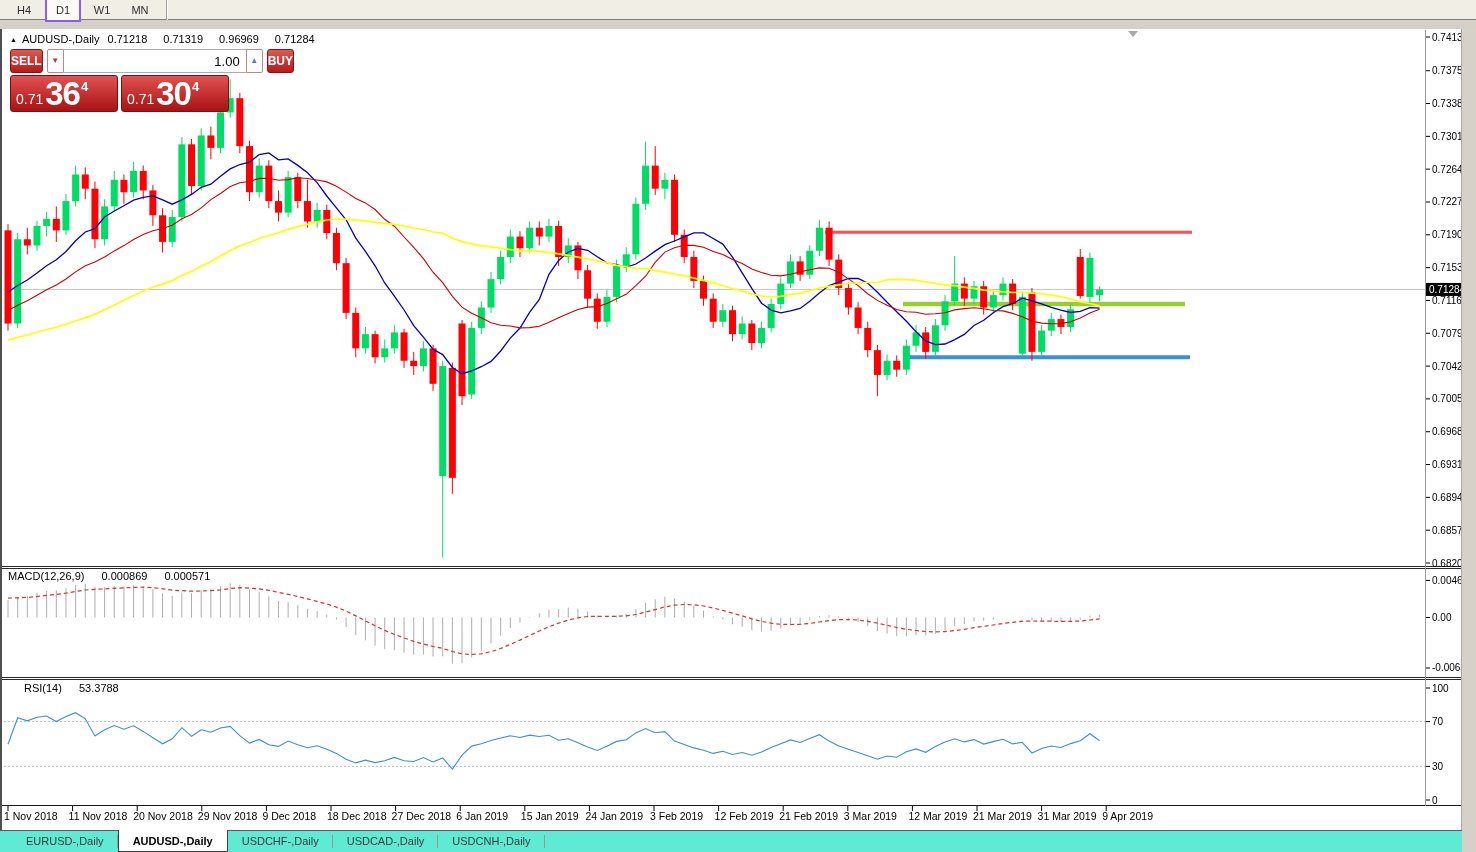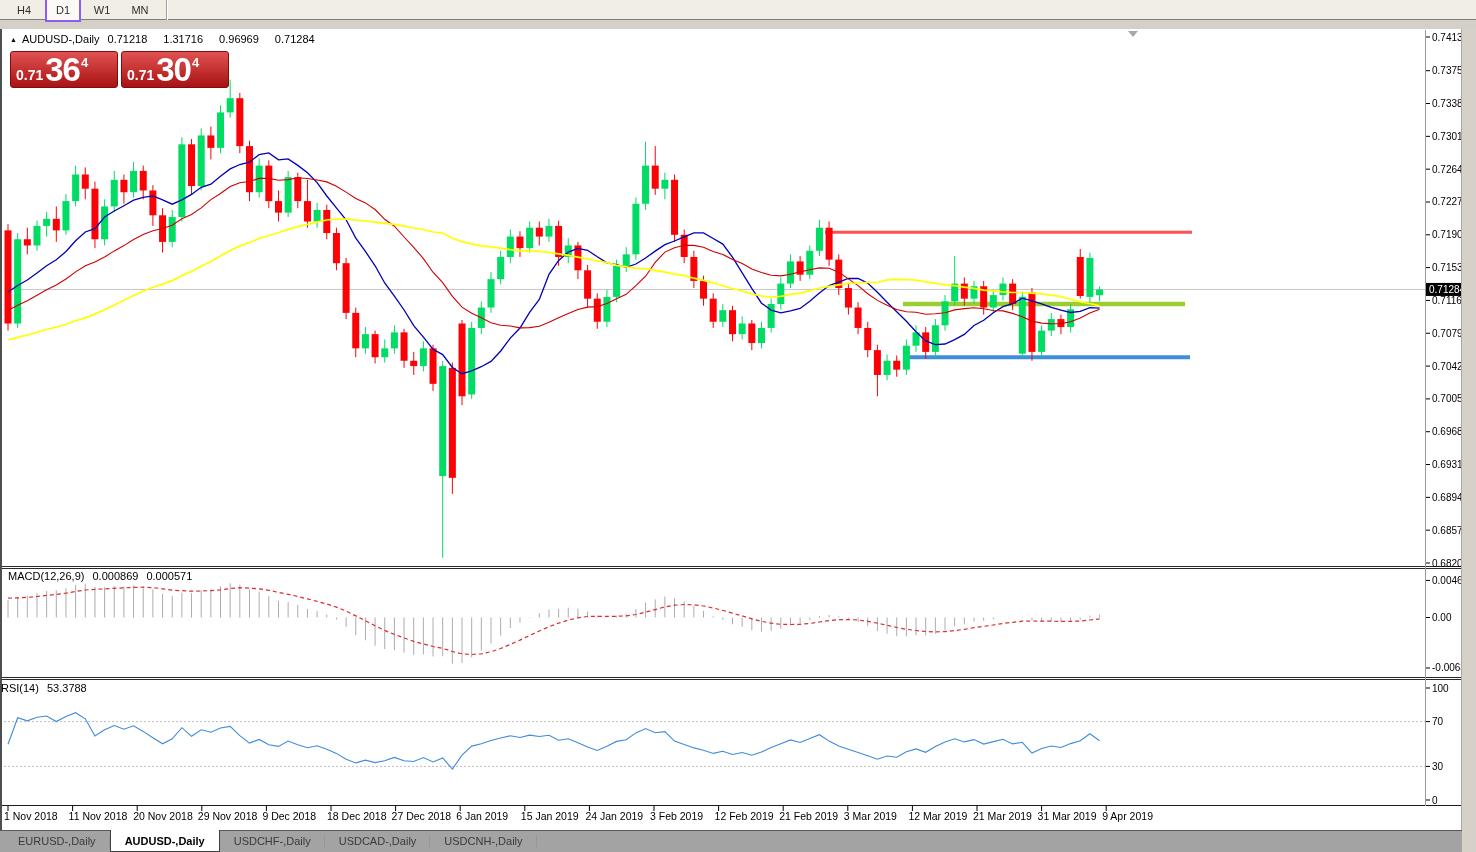--- a/index.html
+++ b/index.html
@@ -33,31 +33,31 @@
     background:linear-gradient(#DA5A52,#B21D1D);border:1px solid #8E1010;border-radius:3px;box-sizing:border-box}
   .lot-group{display:flex;margin:0 4px;flex:1;height:24px;box-sizing:border-box}
   .spin{width:17px;background:#FDFDFD;border:1px solid #C08680;text-align:center;line-height:21px;font-size:8px;box-sizing:border-box}
   .spin-down{color:#C23A3A;border-radius:2px 0 0 2px}
   .spin-up{color:#5A78C8;border-radius:0 2px 2px 0}
   .lot-input{flex:1;min-width:0;border:1px solid #ABABAB;border-left:none;border-right:none;font-size:13px;
     text-align:right;padding:0 6px 0 0;box-sizing:border-box;font-family:"Liberation Sans",sans-serif;outline:none}
   .tp-row2{display:flex;margin-top:2px;gap:3px}
   .price-box{flex:1;height:37px;background:linear-gradient(#E15252,#A81212);border:1px solid #7E0E0E;border-radius:3px;
     color:#FFF;display:flex;align-items:center;padding:0 5px;box-sizing:border-box}
-  .pb-small{font-size:14px;font-weight:bold;align-self:flex-end;margin-bottom:4px}
+  .pb-small{font-size:14px;font-weight:normal;align-self:flex-end;margin-bottom:4px}
   .pb-big{font-size:33px;font-weight:bold;line-height:33px;margin-left:2px;letter-spacing:-1px}
   .pb-sup{font-size:13px;font-weight:bold;align-self:flex-start;margin-top:3px;margin-left:1px}
   
   .ind-label{position:absolute;font-size:11px;color:#000;white-space:nowrap}
   #macd-label{left:8px;top:570px}
-  #rsi-label{left:1px;top:682px}
-  .ind-label span{margin-right:5px}
+  #rsi-label{left:24px;top:682px}
+  .ind-label span{margin-right:14px}
   
-  #tabbar{position:absolute;left:0;top:830px;width:1462px;height:22px;background:#a3a3a3;border-top:1px solid #5A5A5A;
-    display:flex;align-items:stretch;padding-left:4px;box-sizing:border-box}
+  #tabbar{position:absolute;left:0;top:830px;width:1462px;height:22px;background:#5eead4;border-top:1px solid #5A5A5A;
+    display:flex;align-items:stretch;padding-left:12px;box-sizing:border-box}
   .tab{font-size:11px;color:#3A3A3A;padding:4px 14px 0;position:relative;cursor:default}
   .tab:not(.active)::after{content:"";position:absolute;right:0;top:4px;bottom:4px;width:1px;background:#9B978E}
   .tab.active{background:#FFF;border:1px solid #3F3F3F;border-top:none;margin-top:-1px;font-weight:bold;color:#000;padding-top:5px}
 </style>
 </head>
 <body>
 
 <div id="chart-window"></div>
 <div id="chart-area-hit"></div>
 
@@ -549,26 +549,35 @@
   <div class="tfbtn active">D1</div>
   <div class="tfbtn">W1</div>
   <div class="tfbtn">MN</div>
   <div class="toolbar-sep"></div>
 </div>
 
 <div id="chart-title">
   <span class="title-tri">▲</span>
   <span class="tsym">AUDUSD-,Daily</span>
   <span class="tnum">0.71218</span>
-  <span class="tnum">1.31716</span>
+  <span class="tnum">0.71319</span>
   <span class="tnum">0.96969</span>
   <span class="tnum">0.71284</span>
 </div>
 
 <div id="trade-panel">
+  <div class="tp-row1">
+    <div class="btn-sell">SELL</div>
+    <div class="lot-group">
+      <div class="spin spin-down">▼</div>
+      <input class="lot-input" type="text" value="1.00" style="">
+      <div class="spin spin-up">▲</div>
+    </div>
+    <div class="btn-buy">BUY</div>
+  </div>
   <div class="tp-row2">
     <div class="price-box">
       <span class="pb-small">0.71</span>
       <span class="pb-big">36</span>
       <span class="pb-sup">4</span>
     </div>
     <div class="price-box">
       <span class="pb-small">0.71</span>
       <span class="pb-big">30</span>
       <span class="pb-sup">4</span>

